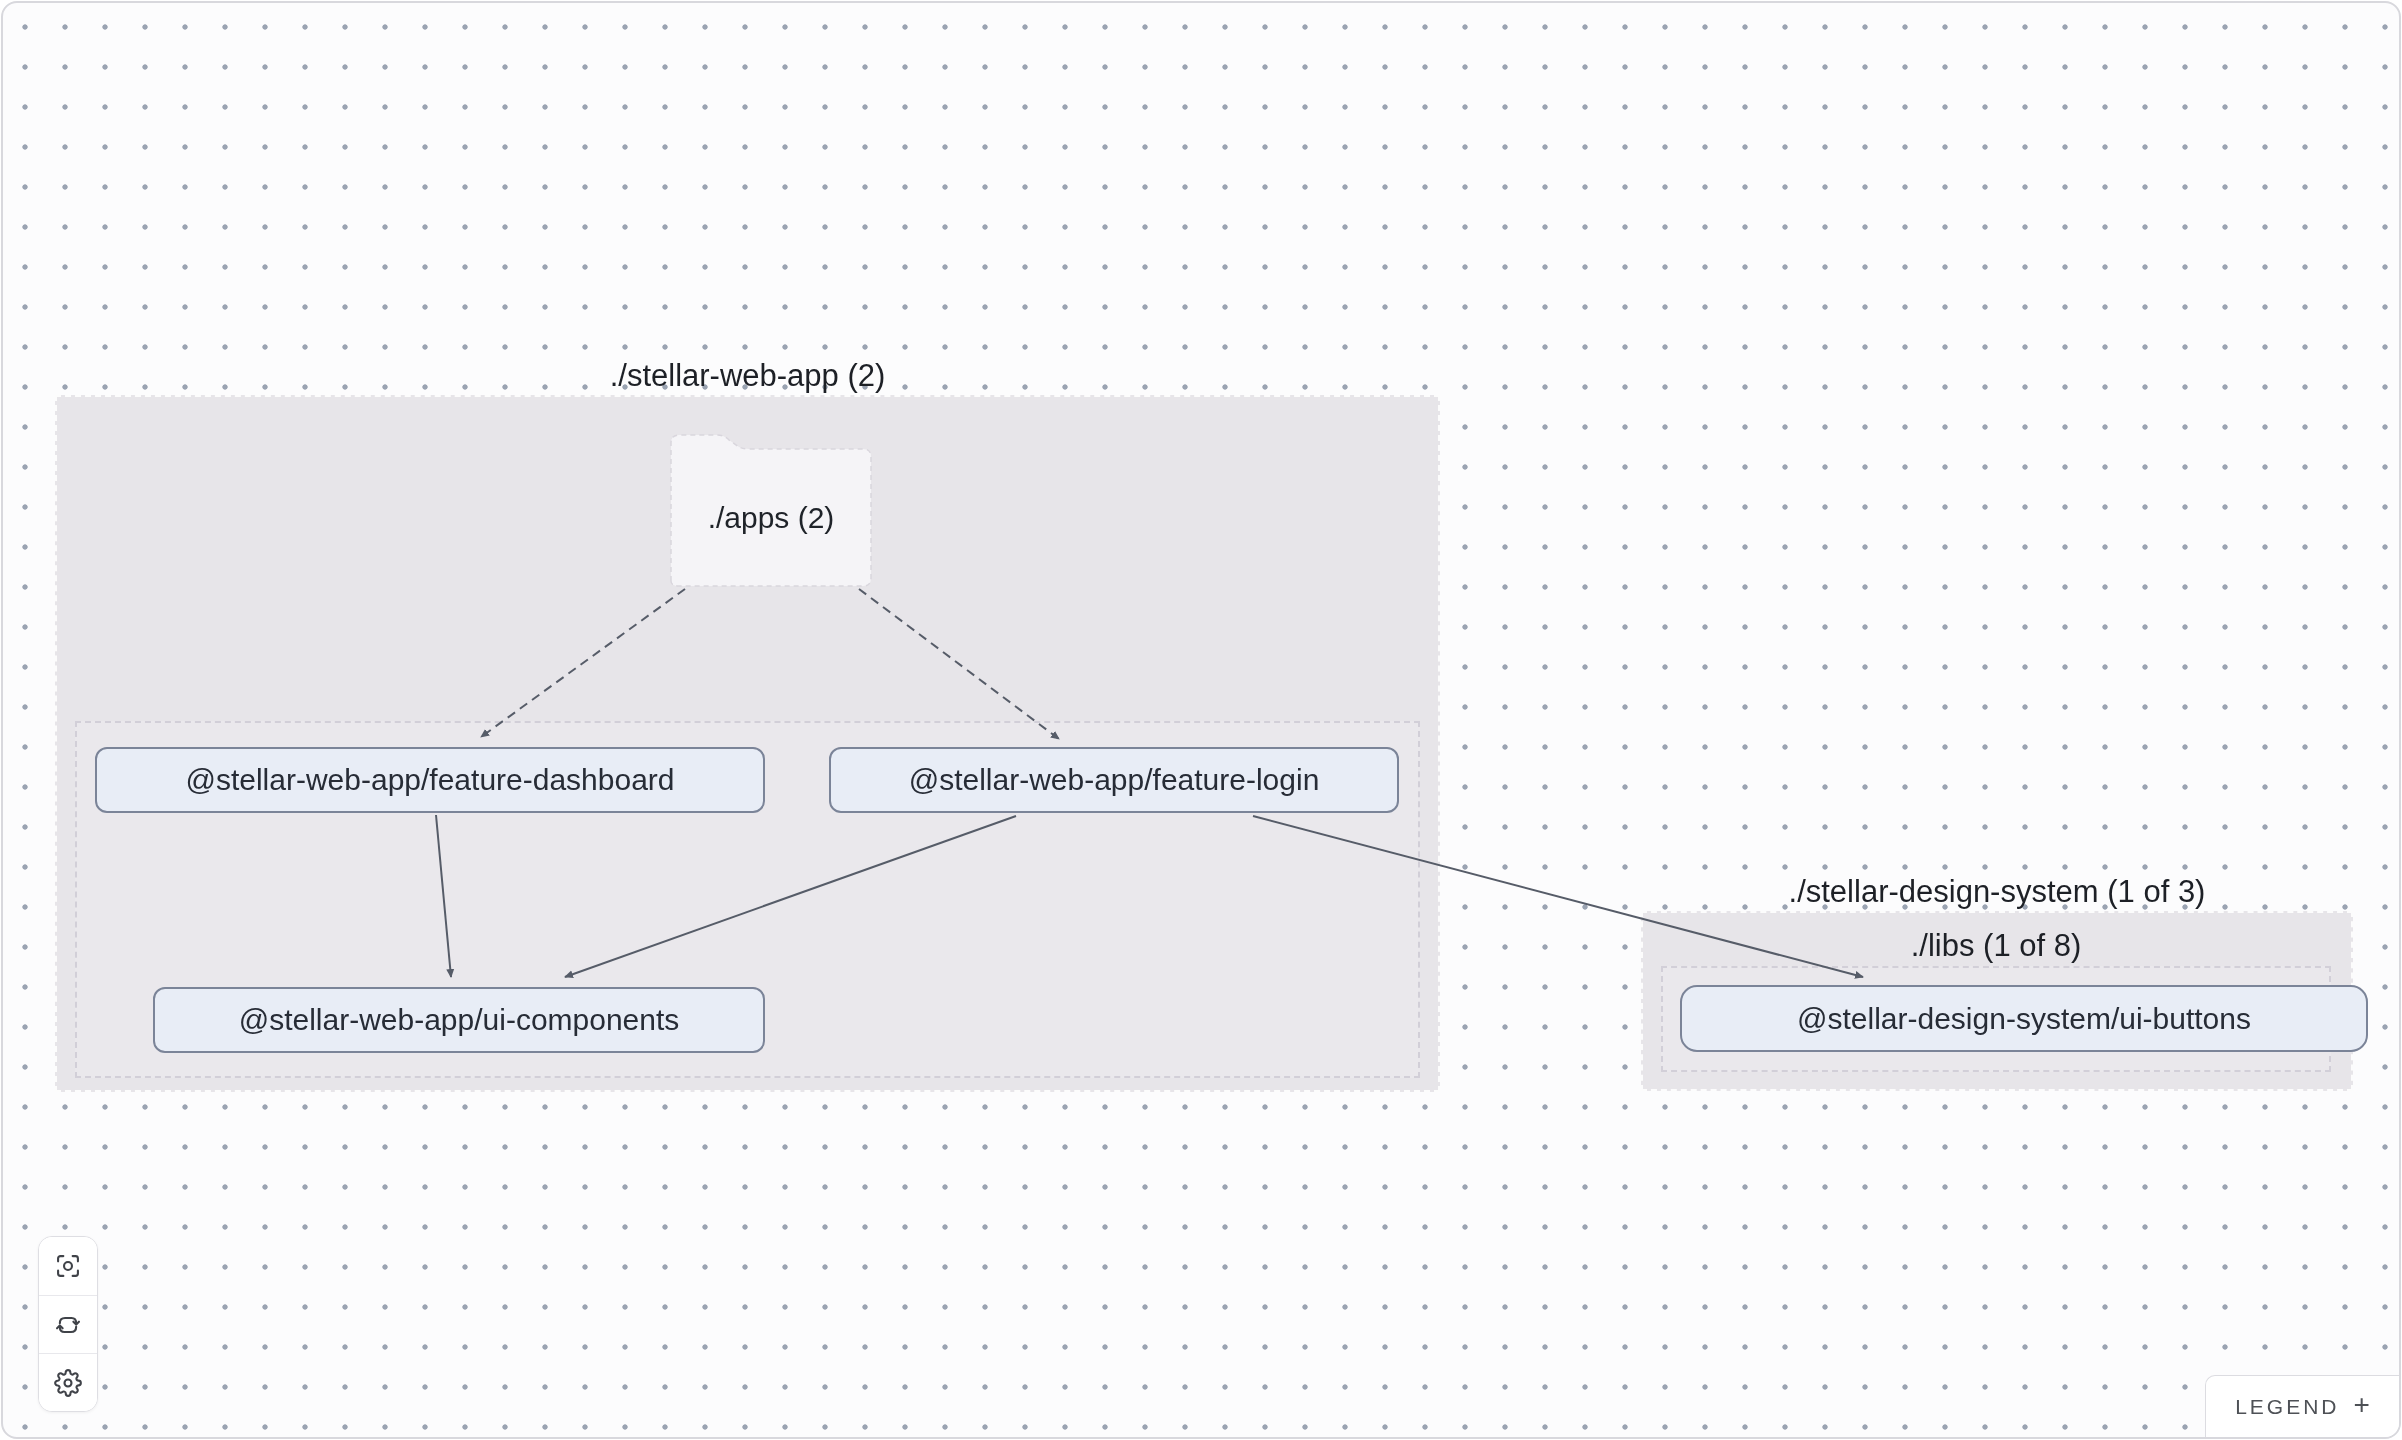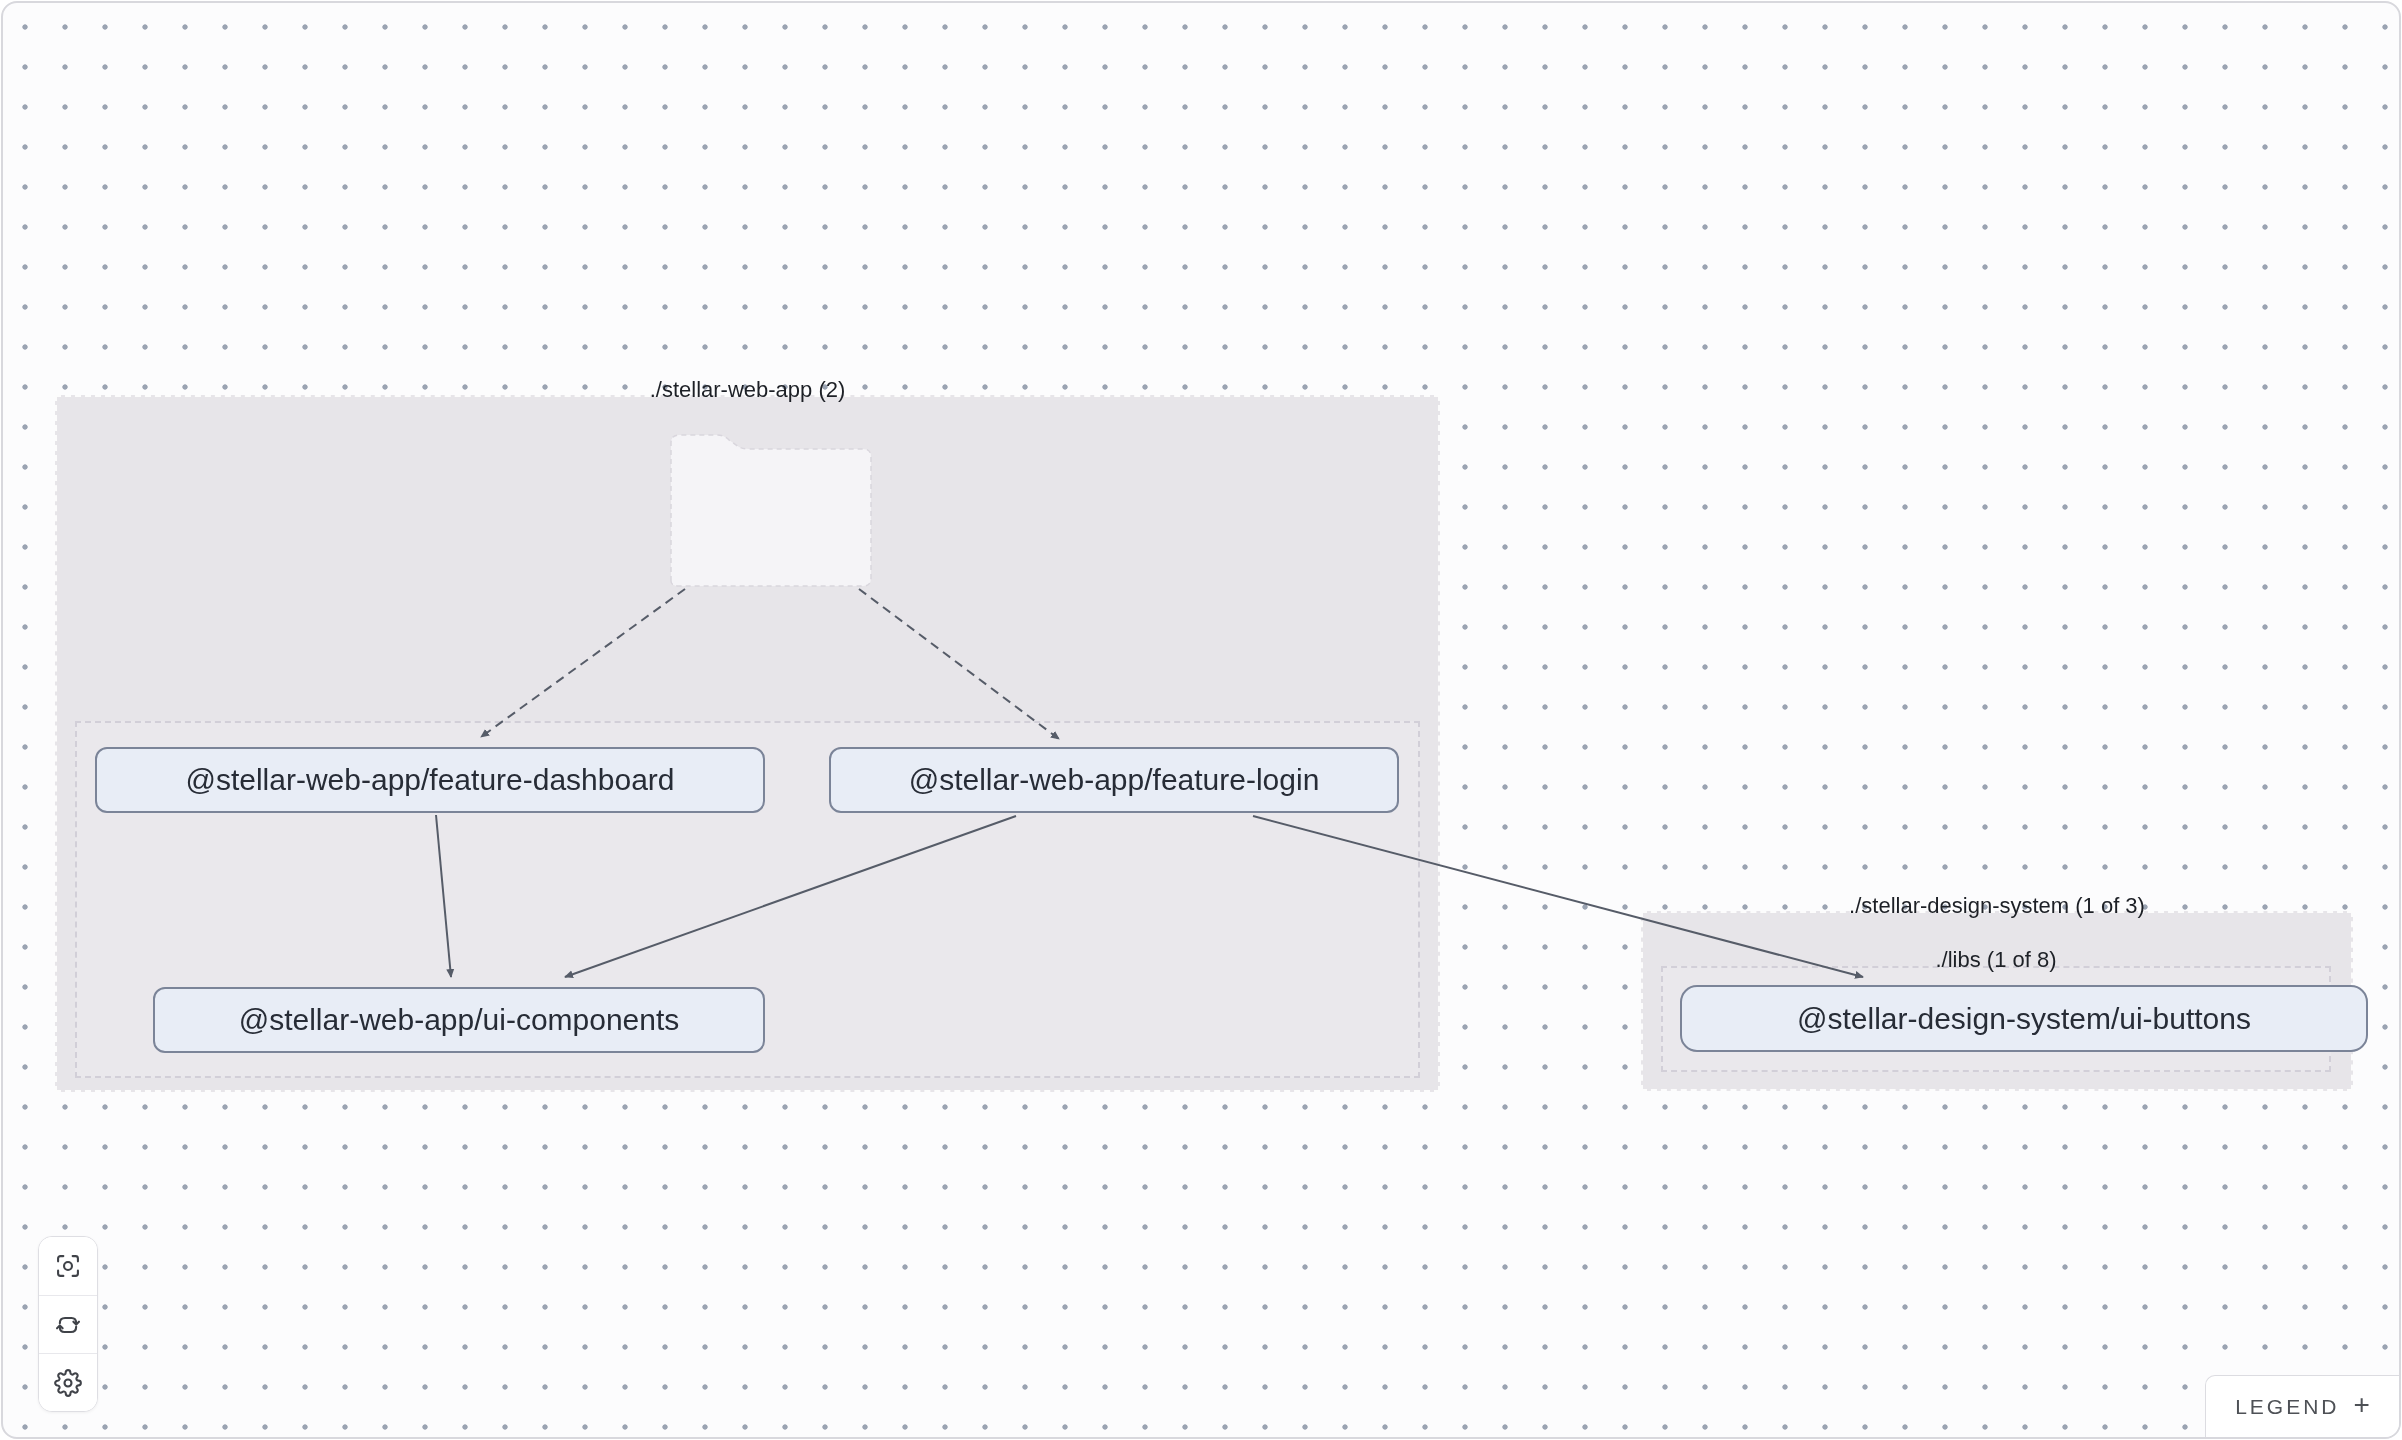--- a/index.html
+++ b/index.html
@@ -4,22 +4,22 @@
 <style>
   html,body{margin:0;padding:0;width:2402px;height:1440px;background:#ffffff;
     font-family:"Liberation Sans","DejaVu Sans",sans-serif;}
   .canvas{position:absolute;inset:1px;border:2px solid #d8d8dd;border-radius:16px;
     background-color:#fcfcfd;overflow:hidden;
     background-image:radial-gradient(circle,#9aa3b2 2.3px,rgba(154,163,178,0) 3px);
     background-size:40px 40px;background-position:2px 4px;}
   .group{position:absolute;border:2px dashed rgba(255,255,255,.9);box-sizing:border-box;}
   .group-fill{background:#e7e5e9;}
   .libs-fill{background:#eae8ec;border:2px dashed #d2cfd8;}
-  .group-title{position:absolute;color:#1d2026;font-size:22px;line-height:34px;
-    text-align:center;white-space:nowrap;margin-top:14px;}
+  .group-title{position:absolute;color:#1d2026;font-size:31px;line-height:34px;
+    text-align:center;white-space:nowrap;}
   .edges{position:absolute;left:0;top:0;pointer-events:none;}
   .node{position:absolute;box-sizing:border-box;background:#e8edf6;border:2px solid #7b8498;
     border-radius:12px;display:flex;align-items:center;justify-content:center;
     color:#272c36;font-size:30px;white-space:nowrap;cursor:pointer;}
   .folder{position:absolute;left:666px;top:430px;width:206px;height:156px;}
   .folder-label{position:absolute;left:666px;top:446px;width:204px;height:138px;
     display:flex;align-items:center;justify-content:center;color:#1f2329;font-size:30px;}
   .toolbar{position:absolute;left:35px;top:1233px;width:58px;background:#ffffff;
     border:1px solid #dedee3;border-radius:14px;box-shadow:0 1px 3px rgba(0,0,0,.05);
     display:flex;flex-direction:column;overflow:hidden;}
@@ -57,20 +57,21 @@
     <path d="M682,586 L478,734" stroke="#565c68" stroke-width="2" stroke-dasharray="9 6" marker-end="url(#arrow)"></path>
     <path d="M856,586 L1056,736" stroke="#565c68" stroke-width="2" stroke-dasharray="9 6" marker-end="url(#arrow)"></path>
     <path d="M433,812 L448,974" stroke="#565c68" stroke-width="2" marker-end="url(#arrow)"></path>
     <path d="M1013,813 L562,974" stroke="#565c68" stroke-width="2" marker-end="url(#arrow)"></path>
     <path d="M1250,813 L1860,974" stroke="#565c68" stroke-width="2" marker-end="url(#arrow)"></path>
   </svg>
 
   <svg class="folder" width="206" height="156" viewBox="0 0 206 156">
     <path d="M2,148 L2,10 Q2,2 10,2 L48,2 Q55,2 60,7 L70,14 Q74,16 80,16 L194,16 Q202,16 202,24 L202,145 Q202,153 194,153 L10,153 Q2,153 2,148 Z" fill="#f5f4f7" stroke="#d9d6dd" stroke-width="1.5" stroke-dasharray="5 4"></path>
   </svg>
+  <div class="folder-label">./apps (2)</div>
 
   <div class="node" style="left:92px;top:744px;width:670px;height:66px;">@stellar-web-app/feature-dashboard</div>
   <div class="node" style="left:826px;top:744px;width:570px;height:66px;">@stellar-web-app/feature-login</div>
   <div class="node" style="left:150px;top:984px;width:612px;height:66px;">@stellar-web-app/ui-components</div>
   <div class="node" style="left:1677px;top:982px;width:688px;height:67px;border-radius:17px;">@stellar-design-system/ui-buttons</div>
 
   <div class="toolbar">
     <button class="tool-btn">
       <svg width="28" height="28" viewBox="0 0 24 24">
         <path d="M8 3.5H5.5 A2 2 0 0 0 3.5 5.5 V8"></path>

